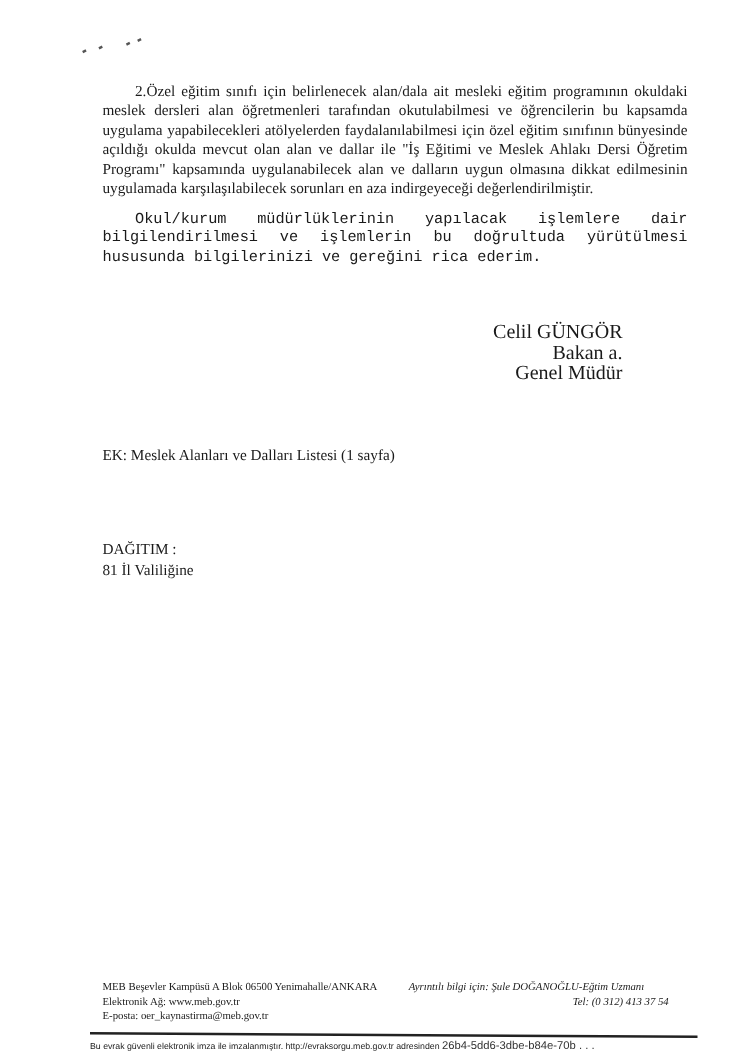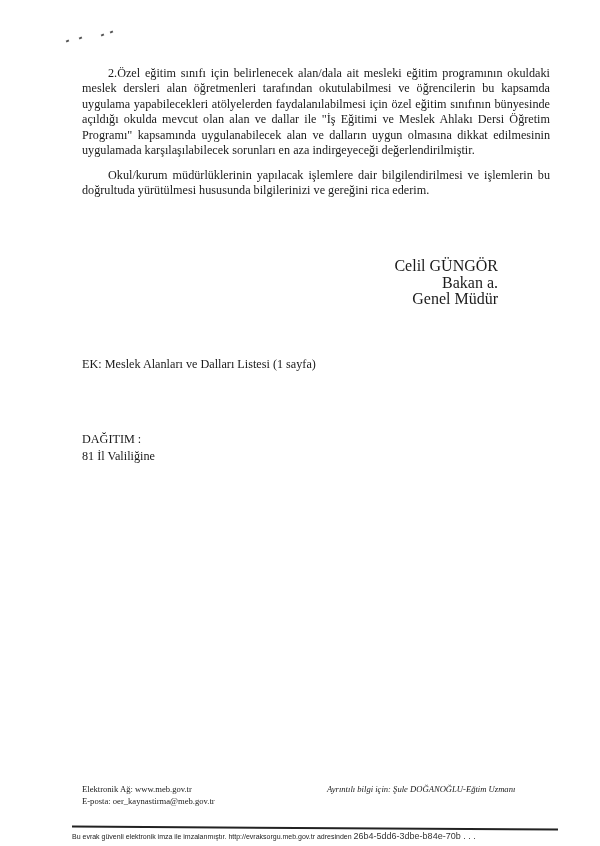--- a/index.html
+++ b/index.html
@@ -31,21 +31,21 @@
     }
     .body-text {
       position: absolute;
       left: 82px;
       width: 468px;
       font-size: 12.2px;
       line-height: 15.4px;
       text-align: justify;
     }
     .para1 { top: 66px; }
-    .para2 { top: 168px; }
+    .para2 { top: 168px; font-family: Liberation Mono, monospace; }
     .body-text p {
       margin: 0;
       text-indent: 26px;
     }
     .signature {
       position: absolute;
       left: 388px;
       top: 258px;
       width: 110px;
       text-align: right;
@@ -134,25 +134,27 @@
 </div>
 
 <div class="attachment">EK: Meslek Alanları ve Dalları Listesi (1 sayfa)</div>
 
 <div class="distribution">
   <div>DAĞITIM :</div>
   <div>81 İl Valiliğine</div>
 </div>
 
 <div class="footer-left">
+  <div>MEB Beşevler Kampüsü A Blok 06500 Yenimahalle/ANKARA</div>
   <div>Elektronik Ağ: www.meb.gov.tr</div>
   <div>E-posta: oer_kaynastirma@meb.gov.tr</div>
 </div>
 
 <div class="footer-right">
   <div>Ayrıntılı bilgi için: Şule DOĞANOĞLU-Eğtim Uzmanı</div>
+  <div class="r">Tel: (0 312) 413 37 54</div>
 </div>
 
 <div class="footer-rule"></div>
 
 <div class="verify-line">
   <span>Bu evrak güvenli elektronik imza ile imzalanmıştır. http://evraksorgu.meb.gov.tr adresinden </span><span class="code">26b4-5dd6-3dbe-b84e-70b . . .</span>
 </div>
 
 </body></html>

